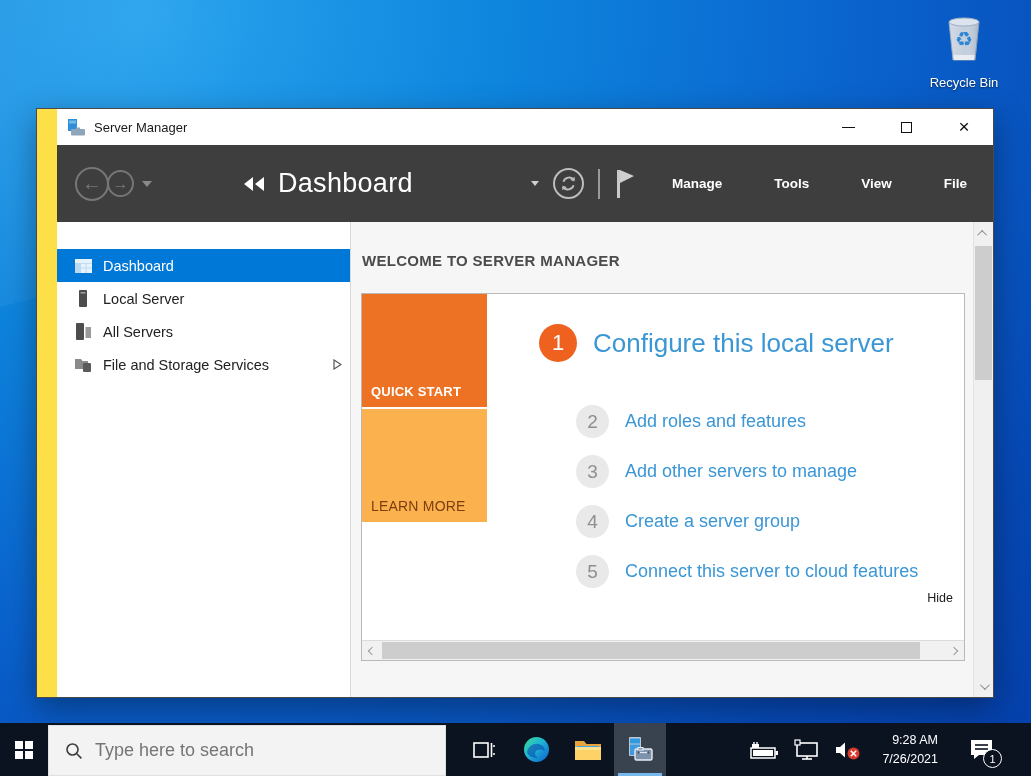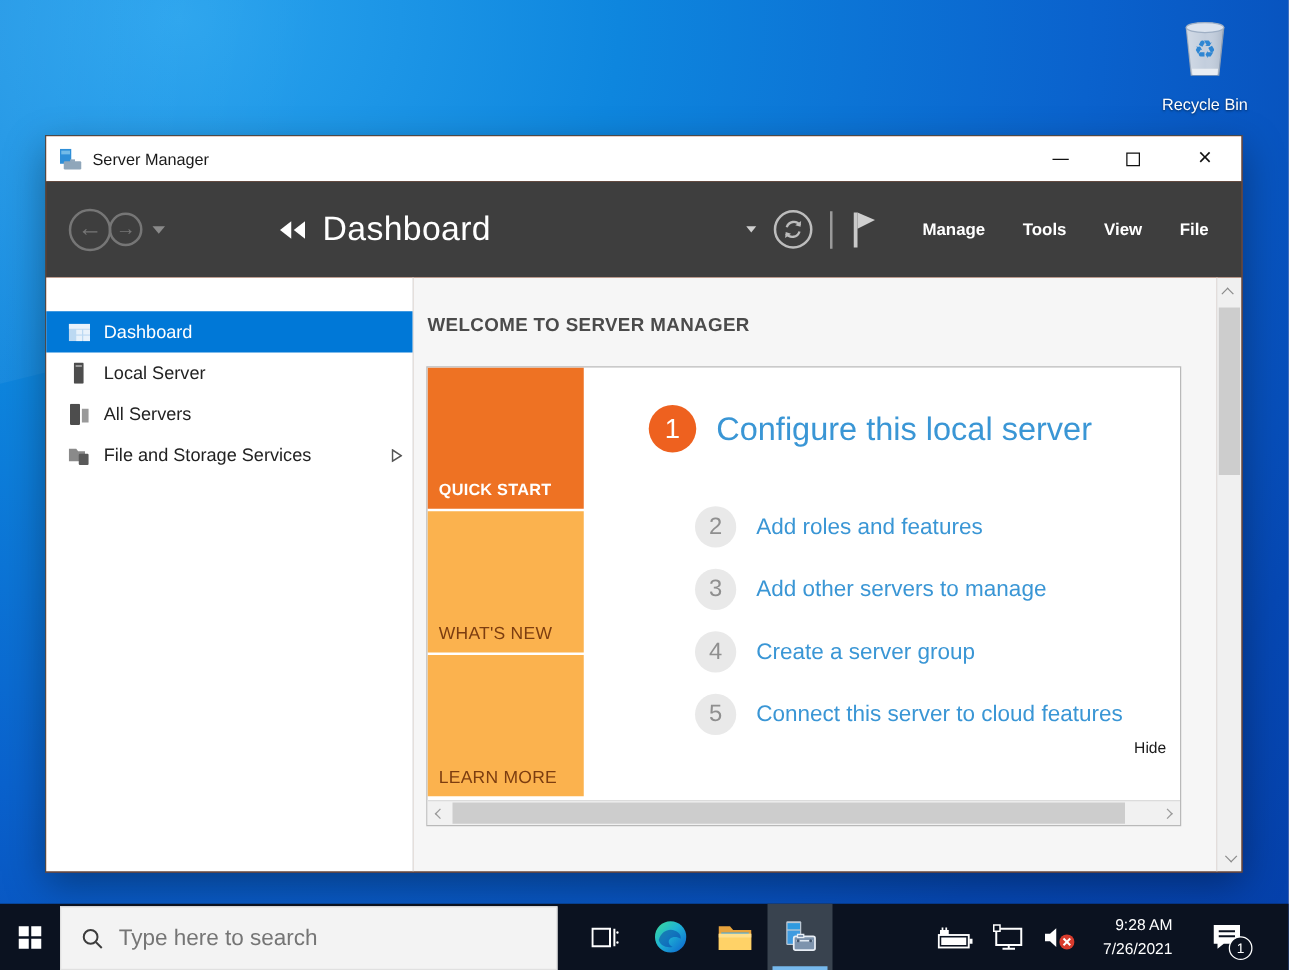--- a/index.html
+++ b/index.html
@@ -10,43 +10,43 @@
   .beam { position:absolute; left:-140px; top:-40px; width:620px; height:300px;
           background:linear-gradient(115deg, rgba(255,255,255,.10), rgba(255,255,255,0) 60%);
           transform:rotate(-14deg); pointer-events:none; }
 
   
   .recycle { position:absolute; top:10px; left:918px; width:92px; text-align:center; }
   .recycle .label { color:#fff; font-size:13px; margin-top:3px; text-shadow:0 1px 2px rgba(0,0,0,.6); }
 
   
   .window { position:absolute; left:36px; top:108px; width:958px; height:590px;
-            background:#c2410c; border:1px solid #4a4a4a; box-shadow:0 10px 30px rgba(0,0,0,.35);
-            display:flex; flex-direction:column; }
+            background:#fde047; border:1px solid #4a4a4a; box-shadow:0 10px 30px rgba(0,0,0,.35);
+            display:flex; flex-direction:column;padding-left:20px; }
   .titlebar { height:36px; background:#fff; display:flex; align-items:center; padding-left:10px; flex:0 0 auto; }
   .titlebar .ttl { font-size:13px; color:#1a1a1a; margin-left:8px; }
   .wincontrols { margin-left:auto; display:flex; height:100%; }
   .wbtn { width:58px; height:100%; display:flex; align-items:center; justify-content:center; color:#111; font-size:15px; }
   .wbtn .minline { width:13px; height:0; border-top:1.5px solid #111; }
   .wbtn .maxbox { width:11px; height:11px; border:1.5px solid #111; }
 
   .navbar { height:77px; background:#3e3e3e; display:flex; align-items:center; padding:0 26px 0 18px; flex:0 0 auto; }
   .navcircle { border-radius:50%; border:2px solid #767676; color:#767676; display:flex; align-items:center; justify-content:center; }
   .back { width:34px; height:34px; font-size:20px; }
   .fwd  { width:27px; height:27px; font-size:16px; margin-left:-2px; }
   .caret { width:0; height:0; border-left:5px solid transparent; border-right:5px solid transparent; border-top:6px solid #8a8a8a; margin-left:8px; }
   .crumbwrap { display:flex; align-items:center; margin-left:92px; }
   .chevs { display:flex; gap:2px; margin-right:14px; }
   .chev { width:0; height:0; border-top:7px solid transparent; border-bottom:7px solid transparent; border-right:9px solid #ffffff; }
   .crumb { color:#fff; font-size:27px; font-weight:300; letter-spacing:.3px; }
   .navtools { display:flex; align-items:center; margin-left:auto; }
   .caret2 { width:0; height:0; border-left:4px solid transparent; border-right:4px solid transparent; border-top:5px solid #cfcfcf; margin-right:14px; }
   .refresh { width:31px; height:31px; border-radius:50%; border:2px solid #bdbdbd; display:flex; align-items:center; justify-content:center; }
   .navsep { width:2px; height:30px; background:#9a9a9a; margin:0 14px; }
-  .menus { display:flex; gap:30px; margin-left:36px; }
+  .menus { display:flex; gap:52px; margin-left:36px; }
   .menu { color:#fff; font-size:13.5px; font-weight:600; cursor:default; }
 
   .winbody { flex:1; display:flex; min-height:0; }
   .sidebar { width:294px; background:#fff; border-right:1px solid #d9d9d9; padding-top:27px; }
   .sitem { height:33px; display:flex; align-items:center; padding:0 8px 0 16px; font-size:14.5px; color:#222; }
   .sitem.sel { background:#0078d7; color:#fff; }
   .sitem .sico { width:20px; margin-right:10px; display:flex; justify-content:center; }
   .sitem .expander { margin-left:auto; display:flex; }
 
   .content { flex:1; background:#f6f6f6; position:relative; min-width:0; }
@@ -240,23 +240,20 @@
       </div>
     </div>
 
     <div class="content">
       <div class="welcome-h">WELCOME TO SERVER MANAGER</div>
 
       <div class="panel">
         <div class="tilecol">
           <div class="tile t0">
               <span class="tlabel">QUICK START</span>
-            </div>
-          <div class="tile t1">
-              <span class="tlabel">WHAT'S NEW</span>
             </div>
           <div class="tile t2">
               <span class="tlabel">LEARN MORE</span>
             </div>
         </div>
 
         <div class="step big" style="left:177px; top:30px;">
           <div class="scircle">1</div>
           <span class="stext">Configure this local server</span>
         </div>

